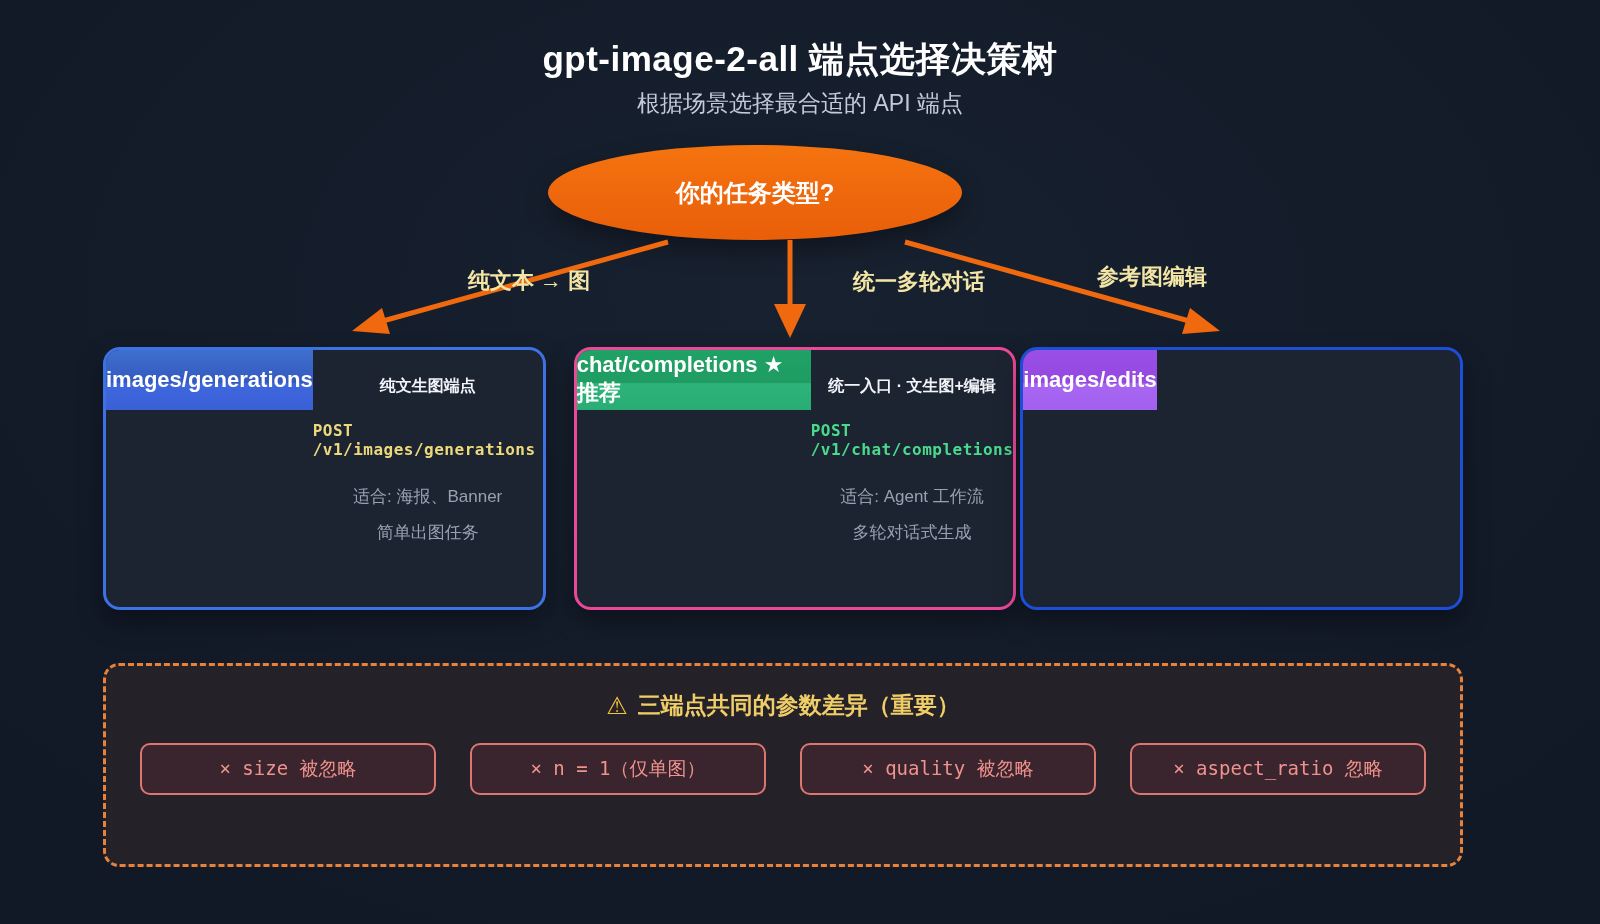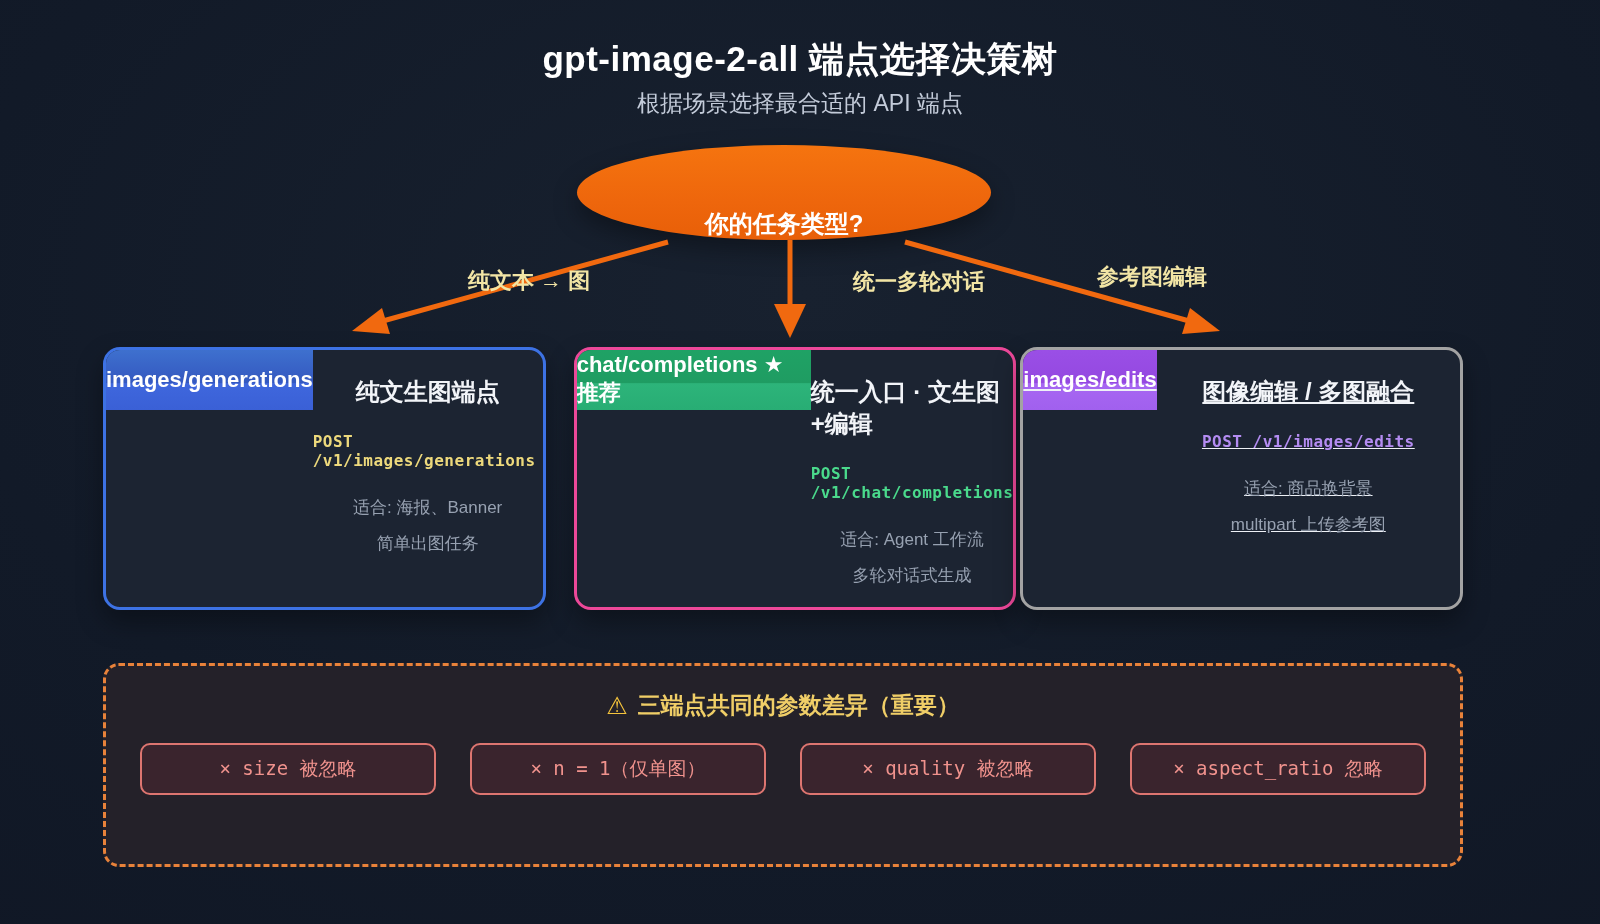--- a/index.html
+++ b/index.html
@@ -18,24 +18,24 @@
     text-align:center; font-size:35px; font-weight:bold; color:#ffffff;
     letter-spacing:.5px;
   }
   .page-subtitle {
     position:absolute; top:88px; left:0; width:100%;
     text-align:center; font-size:23px; color:#c3cbd9;
   }
 
   
   .root-ellipse {
-    position:absolute; left:577px; top:145px; width:414px; height:95px;
+    position:absolute; left:548px; top:145px; width:414px; height:95px;
     background:linear-gradient(180deg,#f5740f 0%, #ee660c 60%, #e85f08 100%);
     border-radius:50%;
-    display:flex; align-items:flex-end; justify-content:center;
+    display:flex; align-items:center; justify-content:center;
     box-shadow:0 10px 24px rgba(0,0,0,.35);
   }
   .root-ellipse span { font-size:24px; font-weight:bold; color:#ffffff; }
 
   
   .arrows { position:absolute; left:0; top:230px; width:1600px; height:116px; }
   .branch-label {
     position:absolute; font-weight:bold;
     color:#f2e5a5; font-size:22px; white-space:nowrap;
   }
@@ -48,33 +48,33 @@
     position:absolute; left:103px; top:347px; width:1360px; height:263px;
     display:flex; gap:4px;
   }
   .card {
     flex:1; border-radius:17px; overflow:hidden;
     background:#1c2432; display:flex; flex-direction:row;
     box-shadow:0 12px 26px rgba(0,0,0,.35);
   }
   .card-blue   { border:3px solid #3d72e4; }
   .card-green  { border:3px solid #ec4899;margin-left:24px; }
-  .card-purple { border:3px solid #a3a3a3;text-decoration:underline; }
+  .card-purple { border:3px solid #1d4ed8; }
   .card-header {
     height:60px; display:flex; align-items:center; justify-content:center;
     font-size:22px; font-weight:bold; color:#ffffff;
   }
   .card-blue   .card-header { background:linear-gradient(180deg,#3e70ce 0%,#3458c0 55%,#3f67dd 56%,#3a60d6 100%); }
   .card-green  .card-header { background:linear-gradient(180deg,#1fa265 0%,#1f9c62 55%,#2db47a 56%,#28ad74 100%); }
   .card-purple .card-header { background:linear-gradient(180deg,#9a4fe6 0%,#9448e0 55%,#a767f2 56%,#a160ee 100%); }
   .card-body {
     flex:1; display:flex; flex-direction:column; align-items:center;
     padding-top:26px;
   }
-  .card-line1 { font-size:24px; font-weight:bold; color:#f2f4f8; margin-bottom:24px; }
+  .card-line1 { font-size:16px; font-weight:bold; color:#f2f4f8; margin-bottom:24px; }
   .card-code  {
     font-family:"DejaVu Sans Mono","Liberation Mono",monospace;
     font-weight:bold; font-size:16px; margin-bottom:26px; letter-spacing:.5px;
   }
   .card-blue   .card-code { color:#edd97c; }
   .card-green  .card-code { color:#4ada8c; }
   .card-purple .card-code { color:#b48cf2; }
   .card-desc { font-size:17px; color:#97a1b1; margin-bottom:13px; }
 
   
@@ -147,26 +147,20 @@
       <div class="card-body">
         <div class="card-line1">统一入口 · 文生图+编辑</div>
         <div class="card-code">POST /v1/chat/completions</div>
         <div class="card-desc">适合: Agent 工作流</div>
         <div class="card-desc">多轮对话式生成</div>
       </div>
     </div>
 
     <div class="card card-purple">
       <div class="card-header">images/edits</div>
-      <div class="card-body">
-        <div class="card-line1">图像编辑 / 多图融合</div>
-        <div class="card-code">POST /v1/images/edits</div>
-        <div class="card-desc">适合: 商品换背景</div>
-        <div class="card-desc">multipart 上传参考图</div>
-      </div>
     </div>
 
   </div>
 
   <div class="warning-box">
     <div class="warning-title">
       <span class="warn-icon">⚠</span>
       <span>三端点共同的参数差异（重要）</span>
     </div>
     <div class="pill-row">

